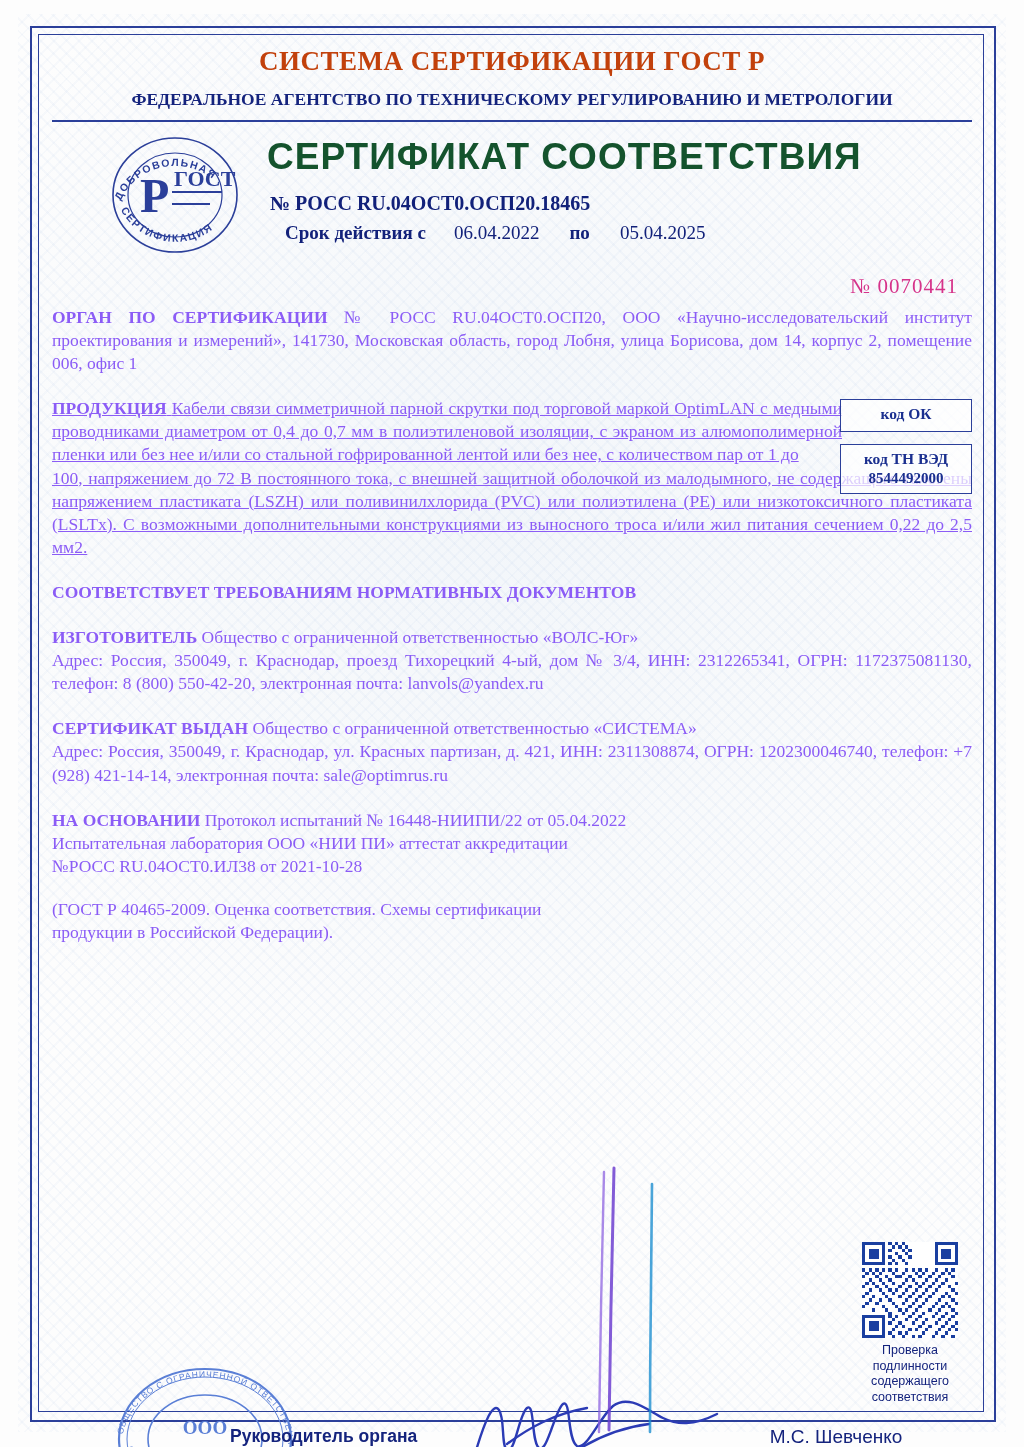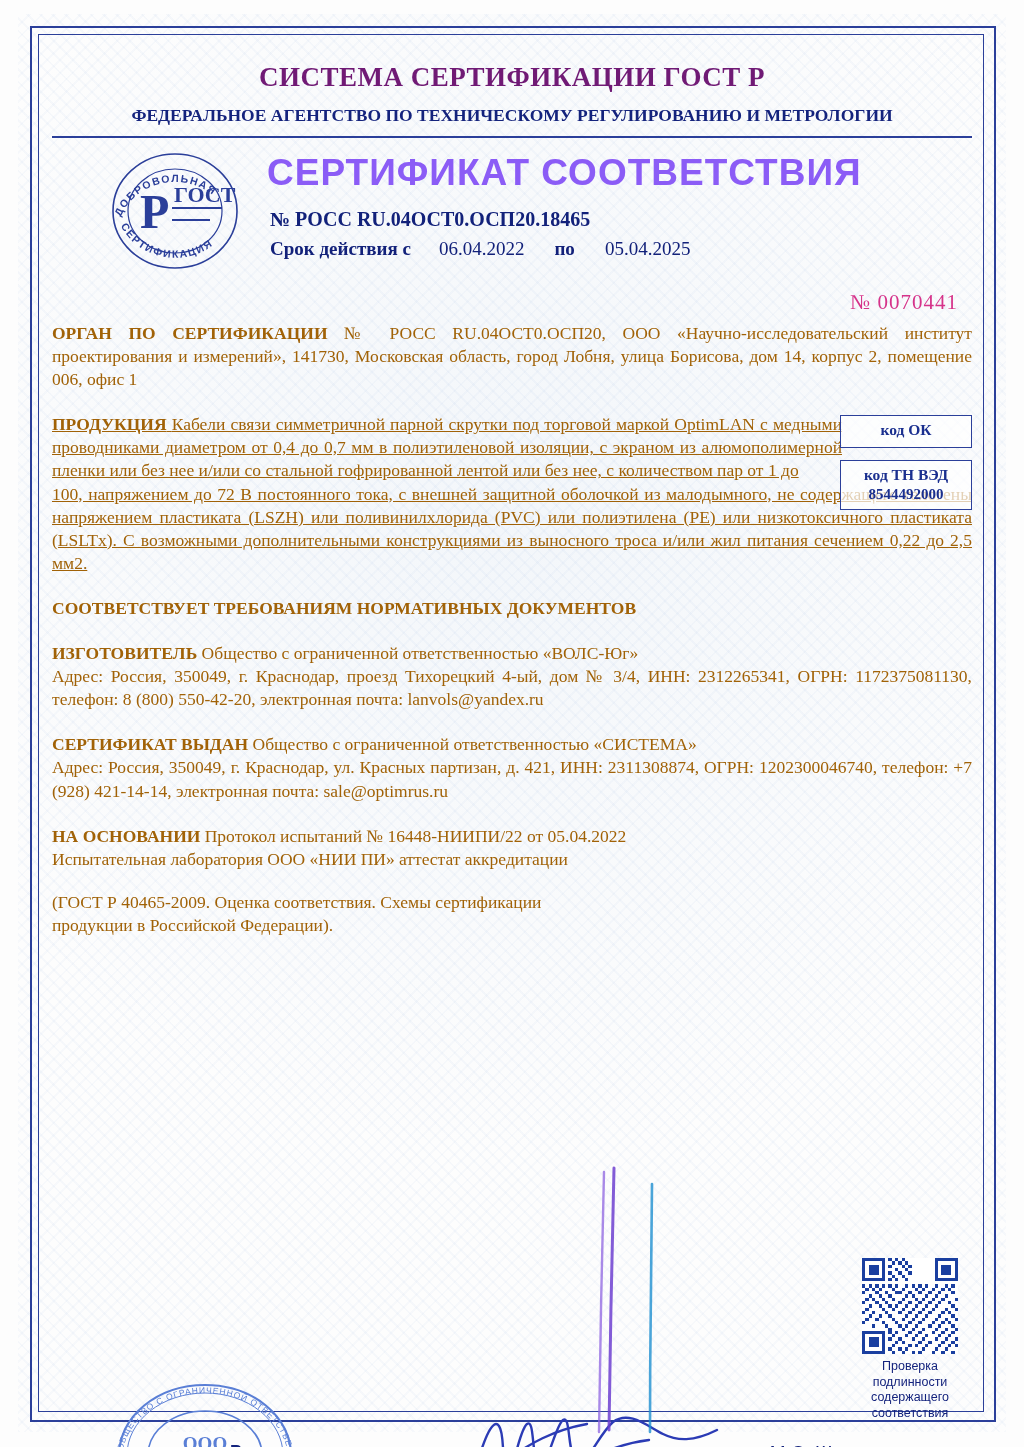--- a/index.html
+++ b/index.html
@@ -50,22 +50,21 @@
     left: 52px; top: 46px;
     width: 920px;
     height: 1352px;
   }
 
   .sys-title {
     text-align: center;
     font-weight: bold;
     font-size: 27px;
     letter-spacing: 0.5px;
-    margin-top: 16px;
-    color: #701a75;
+    color: #c2410c;
   }
   .agency-title {
     text-align: center;
     font-weight: bold;
     font-size: 17.5px;
     margin-top: 12px;
     color: #14237d;
   }
   .rule {
     margin-top: 10px;
@@ -84,56 +83,56 @@
   }
   .emblem svg { display:block; }
 
   .cert-title {
     position: absolute;
     left: 215px; top: 14px;
     font-size: 37px;
     font-weight: bold;
     letter-spacing: 1px;
     font-family: "Liberation Sans", sans-serif;
-    color: #8b5cf6;
+    color: #14532d;
   }
   .cert-number {
     position: absolute;
     left: 218px; top: 70px;
     font-size: 20px;
     font-weight: bold;
     color: #12217a;
     font-family: Liberation Serif, serif;
   }
   .validity {
     position: absolute;
     left: 218px; top: 100px;
     font-size: 19px;
     color: #12217a;
   }
-  .validity b { font-weight: bold; }
+  .validity b { font-weight: bold; margin-left: 15px; }
   .validity .dates { font-weight: normal; }
   .validity .d1 { display:inline-block; margin-left: 28px; }
   .validity .po { display:inline-block; margin-left: 30px; font-weight: bold;}
   .validity .d2 { display:inline-block; margin-left: 30px; }
 
   .blank-no {
     position: absolute;
     right: 14px; top: 152px;
     font-size: 21px;
     color: #d6338a;
     letter-spacing: 1px;
     font-family: "Liberation Serif", serif;
   }
 
   .section {
     font-size: 17.5px;
     line-height: 1.32;
     text-align: justify;
-    color: #a16207;
+    color: #8b5cf6;
   }
   .lbl { font-weight: bold; }
 
   .body-area {
     position: relative;
     margin-top: 34px;
   }
 
   .org-block { margin-top: 2px; }
 
@@ -328,20 +327,21 @@
         </div>
         <div>Адрес: Россия, 350049, г. Краснодар, ул. Красных партизан, д. 421, ИНН: 2311308874, ОГРН: 1202300046740, телефон: +7 (928) 421-14-14, электронная почта: sale@optimrus.ru</div>
       </div>
 
       <div class="section basis-block" style="width:760px;">
         <div>
           <span class="lbl">НА ОСНОВАНИИ</span>
           <span>Протокол испытаний № 16448-НИИПИ/22 от 05.04.2022</span>
         </div>
         <div>Испытательная лаборатория ООО «НИИ ПИ» аттестат аккредитации</div>
+        <div style="text-align:left;">№РОСС RU.04ОСТ0.ИЛ38 от 2021-10-28</div>
       </div>
 
       <div class="section extra-block" style="width:760px;">
         <div style="text-align:left;">(ГОСТ Р 40465-2009. Оценка соответствия. Схемы сертификации</div>
         <div style="text-align:left;">продукции в Российской Федерации).</div>
       </div>
 
       <div class="qr">
         <svg class="qr-img" viewBox="0 0 29 29" shape-rendering="crispEdges" xmlns="http://www.w3.org/2000/svg">
           <rect width="29" height="29" fill="#ffffff"></rect>

